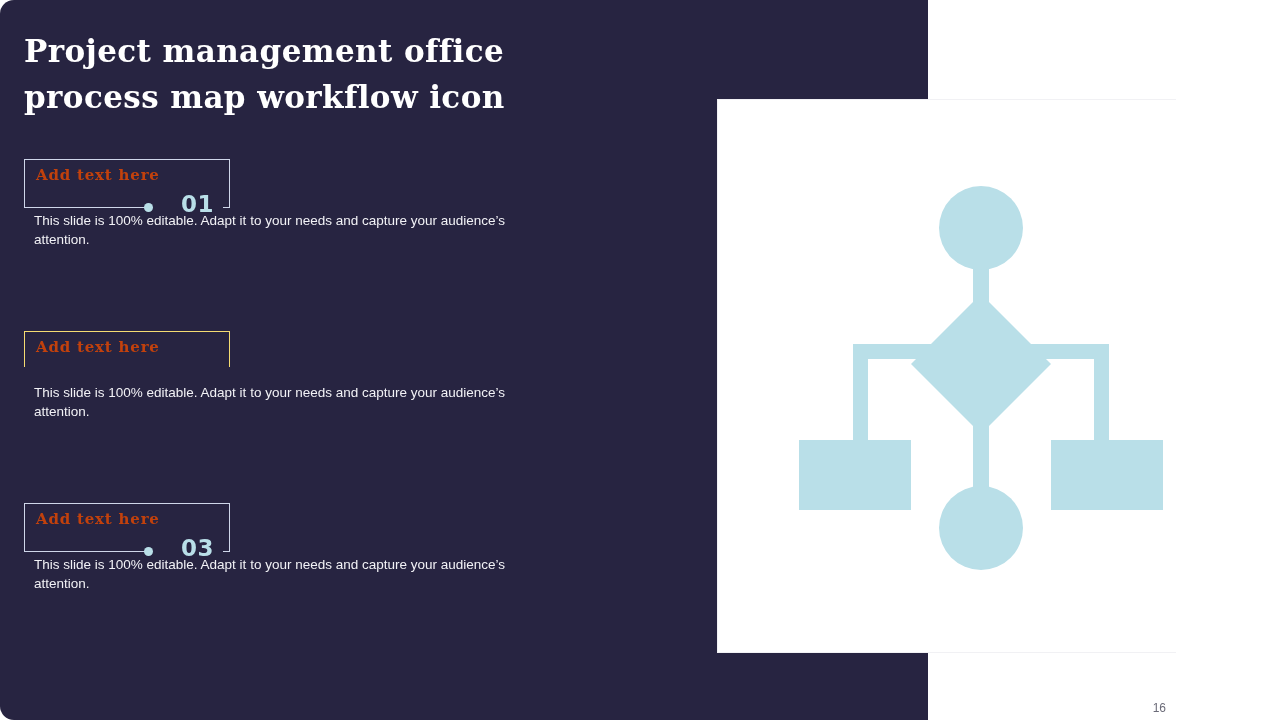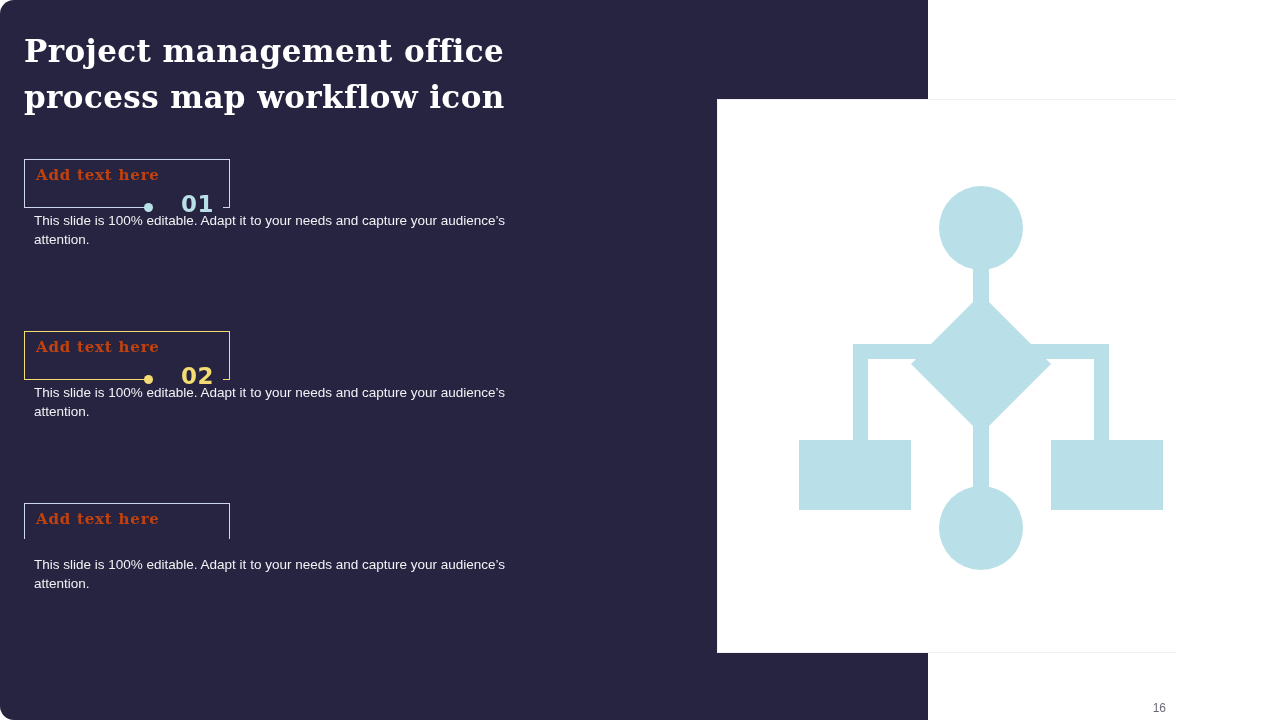--- a/index.html
+++ b/index.html
@@ -244,32 +244,32 @@
         <span class="num">01</span>
         <span class="rule-right"></span>
       </div>
       <div class="body-text">This slide is 100% editable. Adapt it to your needs and capture your audience’s attention.</div>
     </div>
 
     <div class="item item-2">
       <div class="chip">
         <span class="chip-label">Add text here</span>
       </div>
+      <div class="body-text">This slide is 100% editable. Adapt it to your needs and capture your audience’s attention.</div>
+    </div>
+
+    <div class="item item-3">
+      <div class="chip">
+        <span class="chip-label">Add text here</span>
+      </div>
       <div class="connector">
         <span class="rule-left"></span>
         <span class="dot"></span>
-        <span class="num">02</span>
+        <span class="num">03</span>
         <span class="rule-right"></span>
-      </div>
-      <div class="body-text">This slide is 100% editable. Adapt it to your needs and capture your audience’s attention.</div>
-    </div>
-
-    <div class="item item-3">
-      <div class="chip">
-        <span class="chip-label">Add text here</span>
       </div>
       <div class="body-text">This slide is 100% editable. Adapt it to your needs and capture your audience’s attention.</div>
     </div>
 
   </div>
 
   <div class="image-card">
     <svg class="flow-svg" viewBox="0 0 420 420">
       <g fill="#b9dfe8">
 

